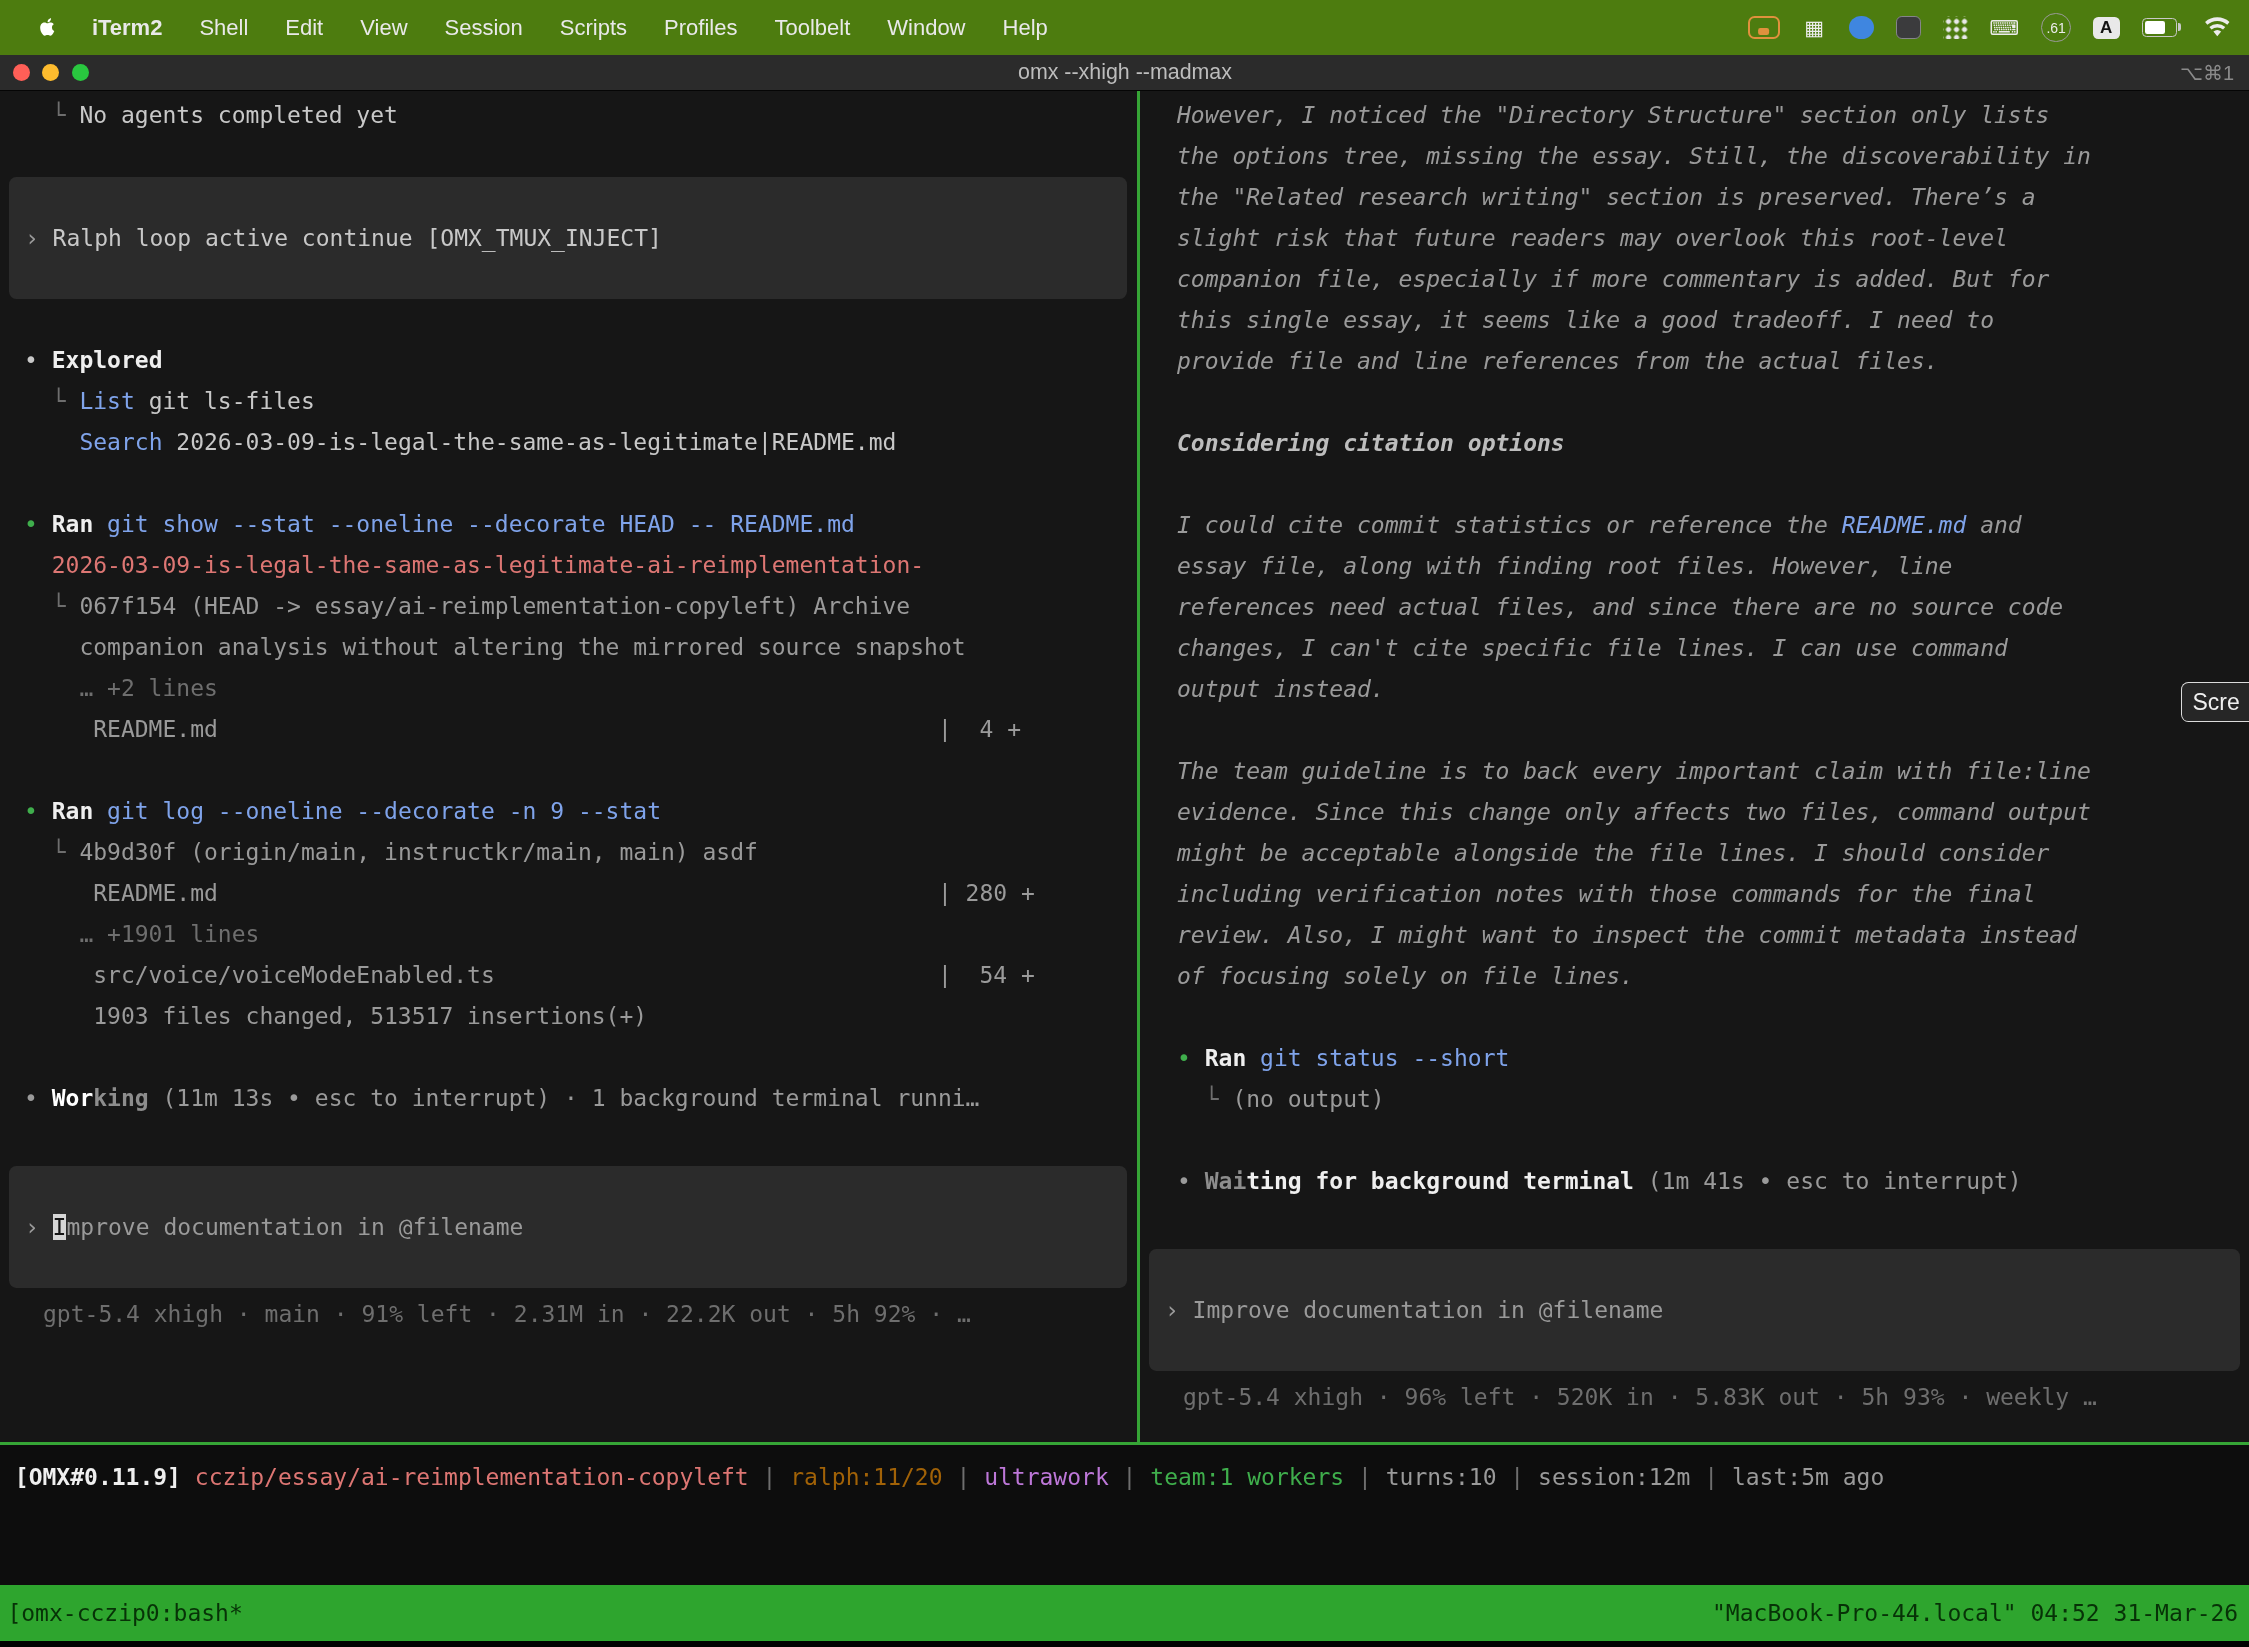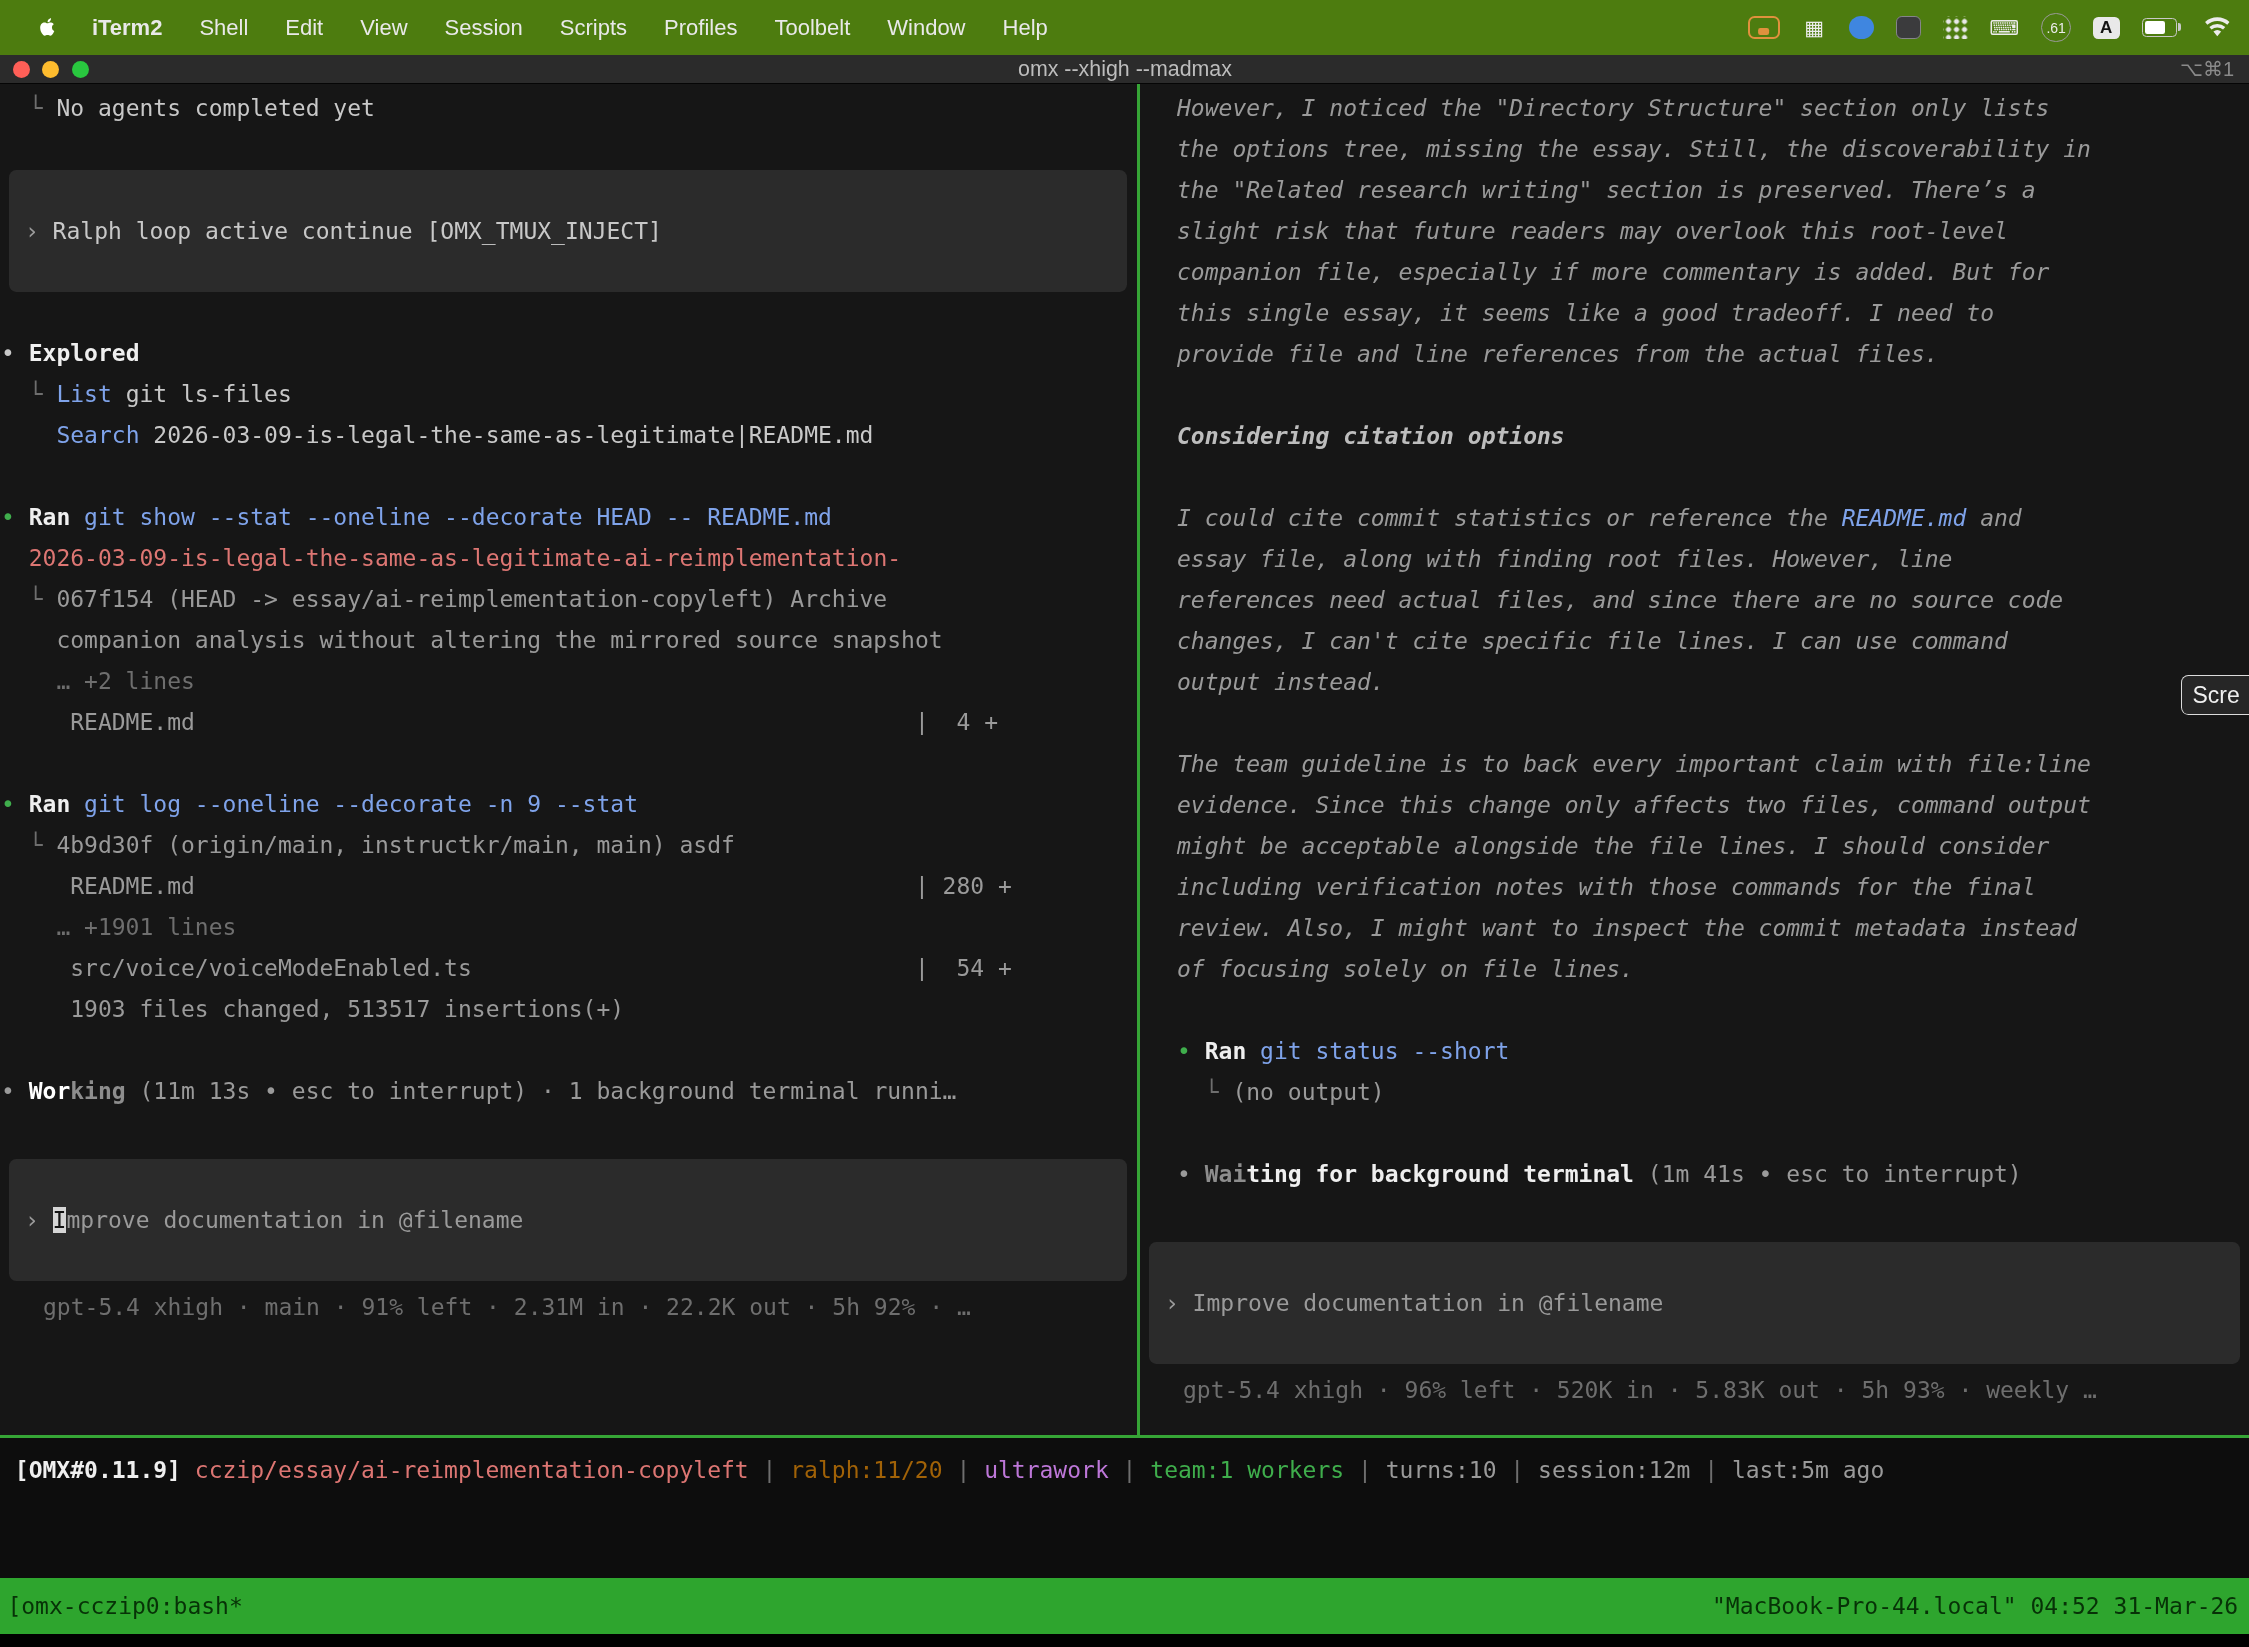--- a/index.html
+++ b/index.html
@@ -19,35 +19,35 @@
   .ic.blueapp{width:23.6px;height:23.6px;border-radius:50%;background:#3f86e0}
   .ic.darkapp{width:23.6px;height:23.6px;border-radius:5.9px;background:#3b3b3d;border:1.5px solid #85858a}
   .ic.dots{width:23.6px;height:23.6px;background-image:radial-gradient(circle,#e8e8e8 2.4px,transparent 2.8px);background-size:8px 8px;background-position:1.5px 1.5px}
   .ic.badge{width:29.5px;height:29.5px;border-radius:50%;border:1.5px solid #9a9a9a;font-size:14px;font-weight:400}
   .ic.abox{width:26.6px;height:22px;border-radius:5.2px;background:#e9e9e9;color:#141414;font-weight:700;font-size:17px}
   .ic.batt{width:35px;height:19px;border:1.5px solid #c9c9c9;border-radius:4.4px;position:relative;margin-right:5.9px}
   .ic.batt .fill{position:absolute;left:2.2px;top:2.2px;bottom:2.2px;width:20.7px;background:#fff;border-radius:2.2px}
   .ic.batt .nub{position:absolute;right:-5.9px;top:4.4px;width:3.7px;height:8px;background:#c9c9c9;border-radius:0 2.2px 2.2px 0}
 
   
-  .titlebar{height:29px;background:#2b2b2b;display:flex;align-items:center;position:relative;border-bottom:0.7px solid #050505}
+  .titlebar{height:36px;background:#2b2b2b;display:flex;align-items:center;position:relative;border-bottom:0.7px solid #050505}
   .tl{width:17px;height:17px;border-radius:50%;margin-left:12.5px;flex:0 0 auto}
   .tl.r{background:#ff5f57}.tl.y{background:#febc2e}.tl.g{background:#29c73f}
   .wtitle{position:absolute;left:0;right:0;text-align:center;color:#bdbdbd;font-size:21.4px;
     font-family:"Liberation Sans","DejaVu Sans",sans-serif}
   .wshort{margin-left:auto;color:#8a8a8a;font-size:20px;padding-right:16px;position:relative;z-index:2;
     font-family:"Liberation Sans","DejaVu Sans",sans-serif}
 
   
   .term{position:relative;height:1351px;background:#161616;display:flex;overflow:hidden}
   .pane{padding-top:4.4px;overflow:hidden}
   .pane.left{width:1137px;flex:0 0 auto}
   .pane.right{flex:1}
   .divider{width:3px;background:#36a536;flex:0 0 auto}
-  .tline{min-height:41px;height:41px;line-height:41px;font-size:23px;white-space:pre;padding-left:1px;color:#c8c8c8}
+  .tline{min-height:41px;height:41px;line-height:41px;font-size:23px;white-space:pre;padding-left:24px;color:#c8c8c8}
   .pane.right .tline{padding-left:37px}
   .seg{white-space:pre}
   .fg{color:#c8c8c8}
   .w{color:#efefef;font-weight:700}
   .wb{color:#ffffff;font-weight:700}
   .dim{color:#9a9a9a}
   .dm2{color:#6e6e6e}
   .dimb{color:#8d8d8d;font-weight:700}
   .hw{color:#bdbdbd;font-weight:700}
   .blue{color:#7fa3ea}

